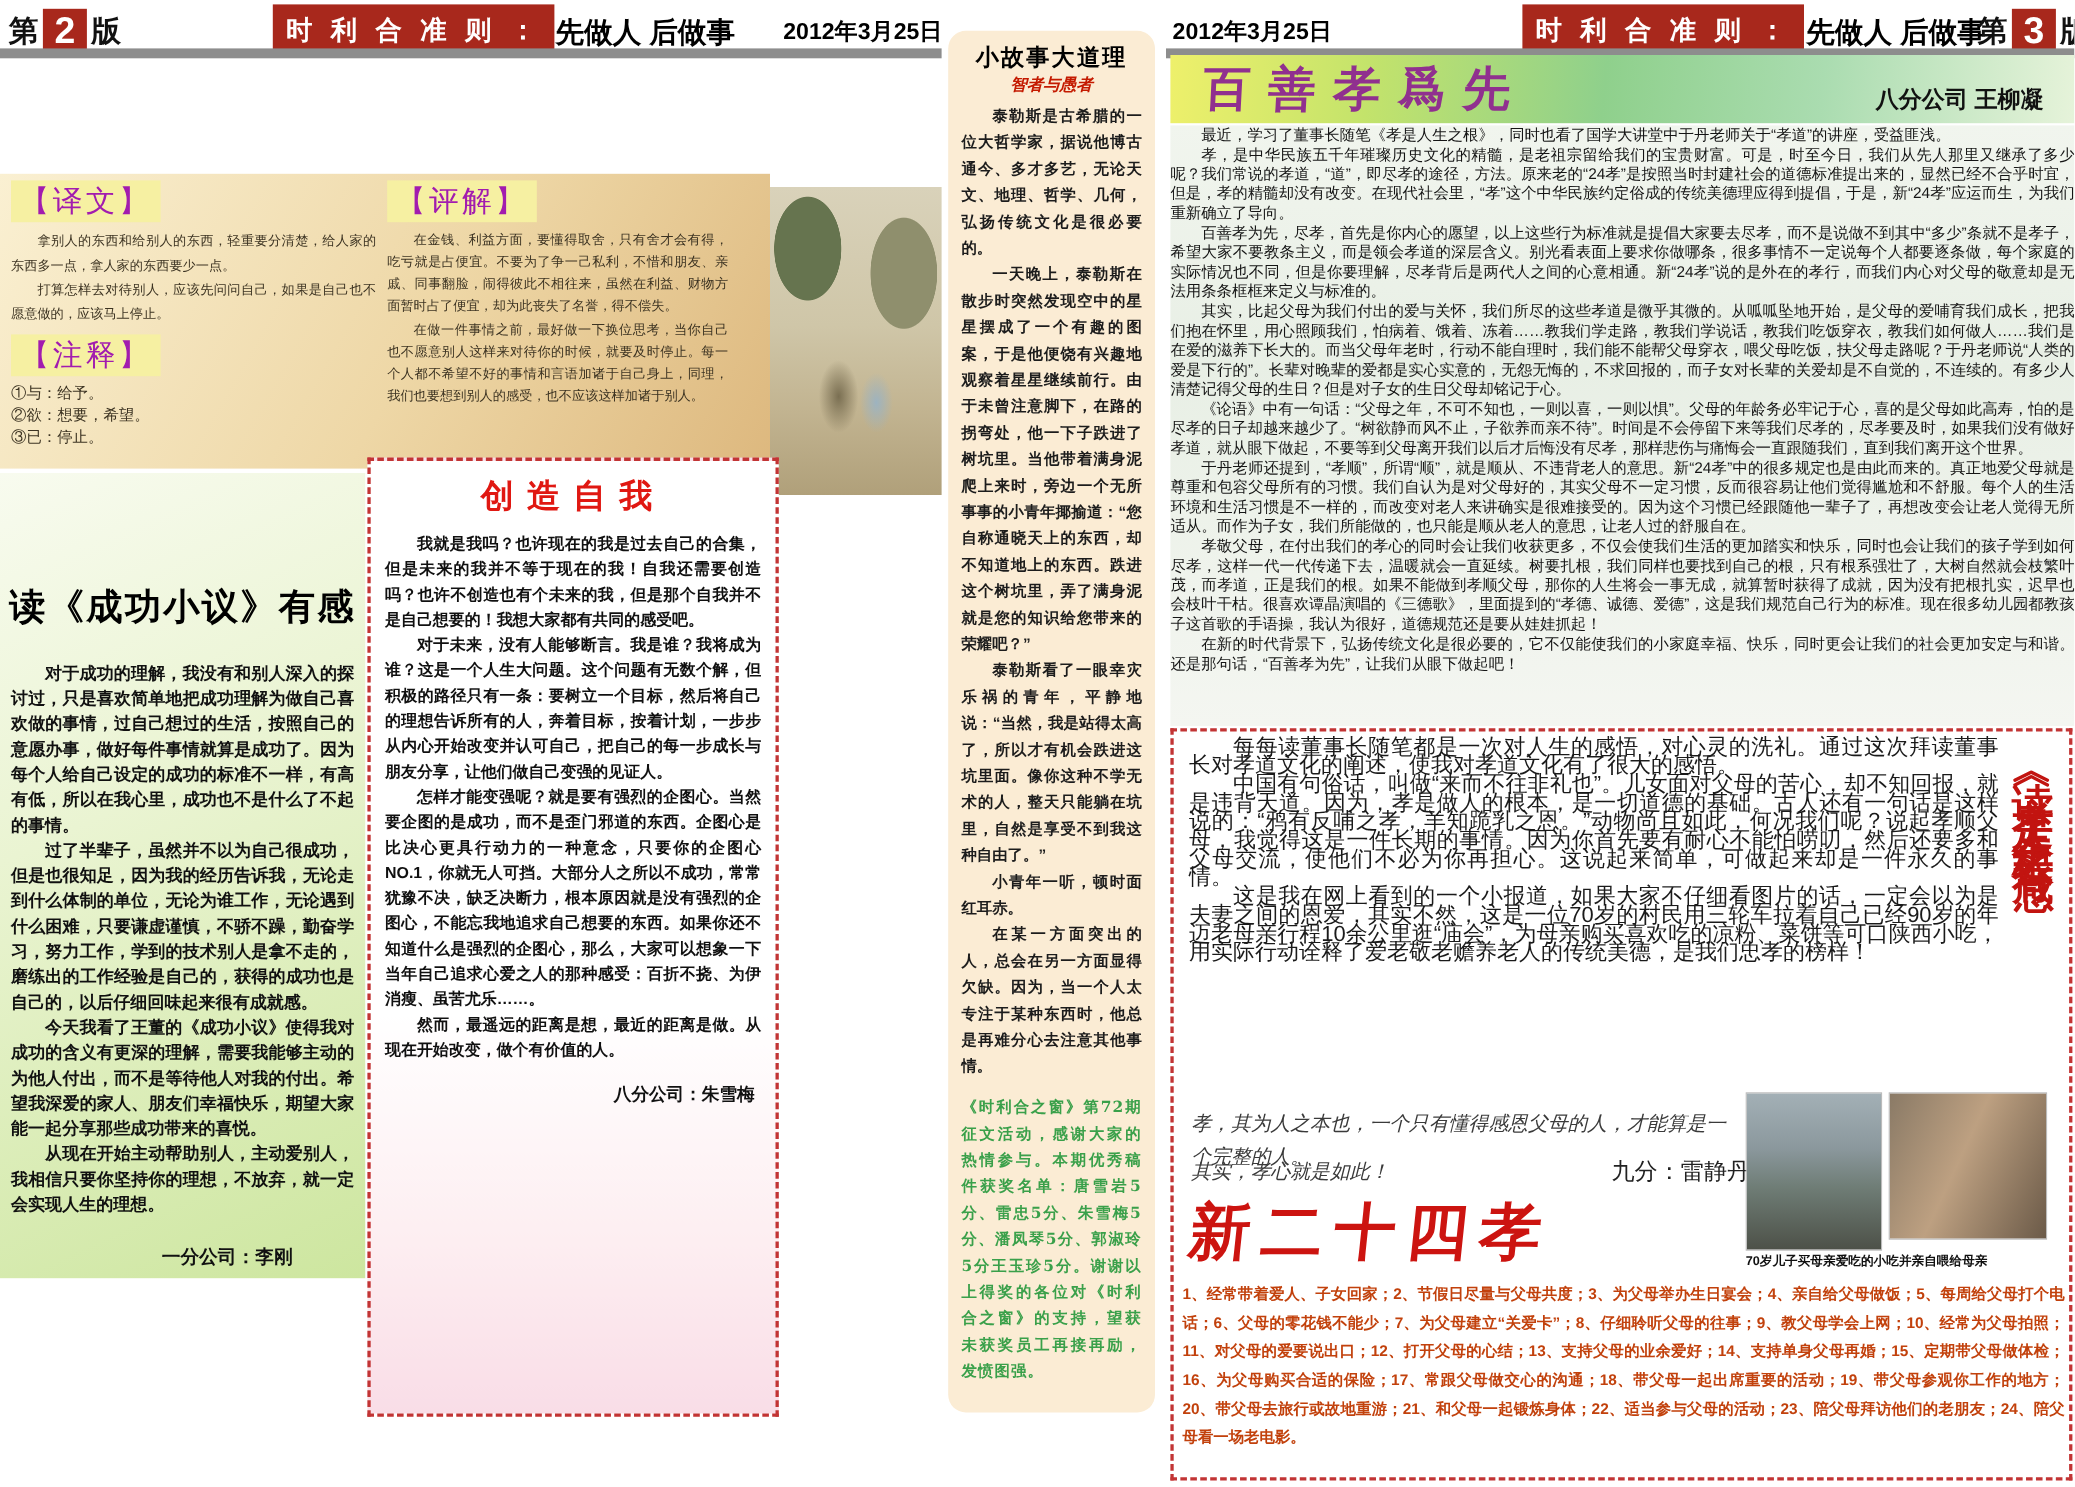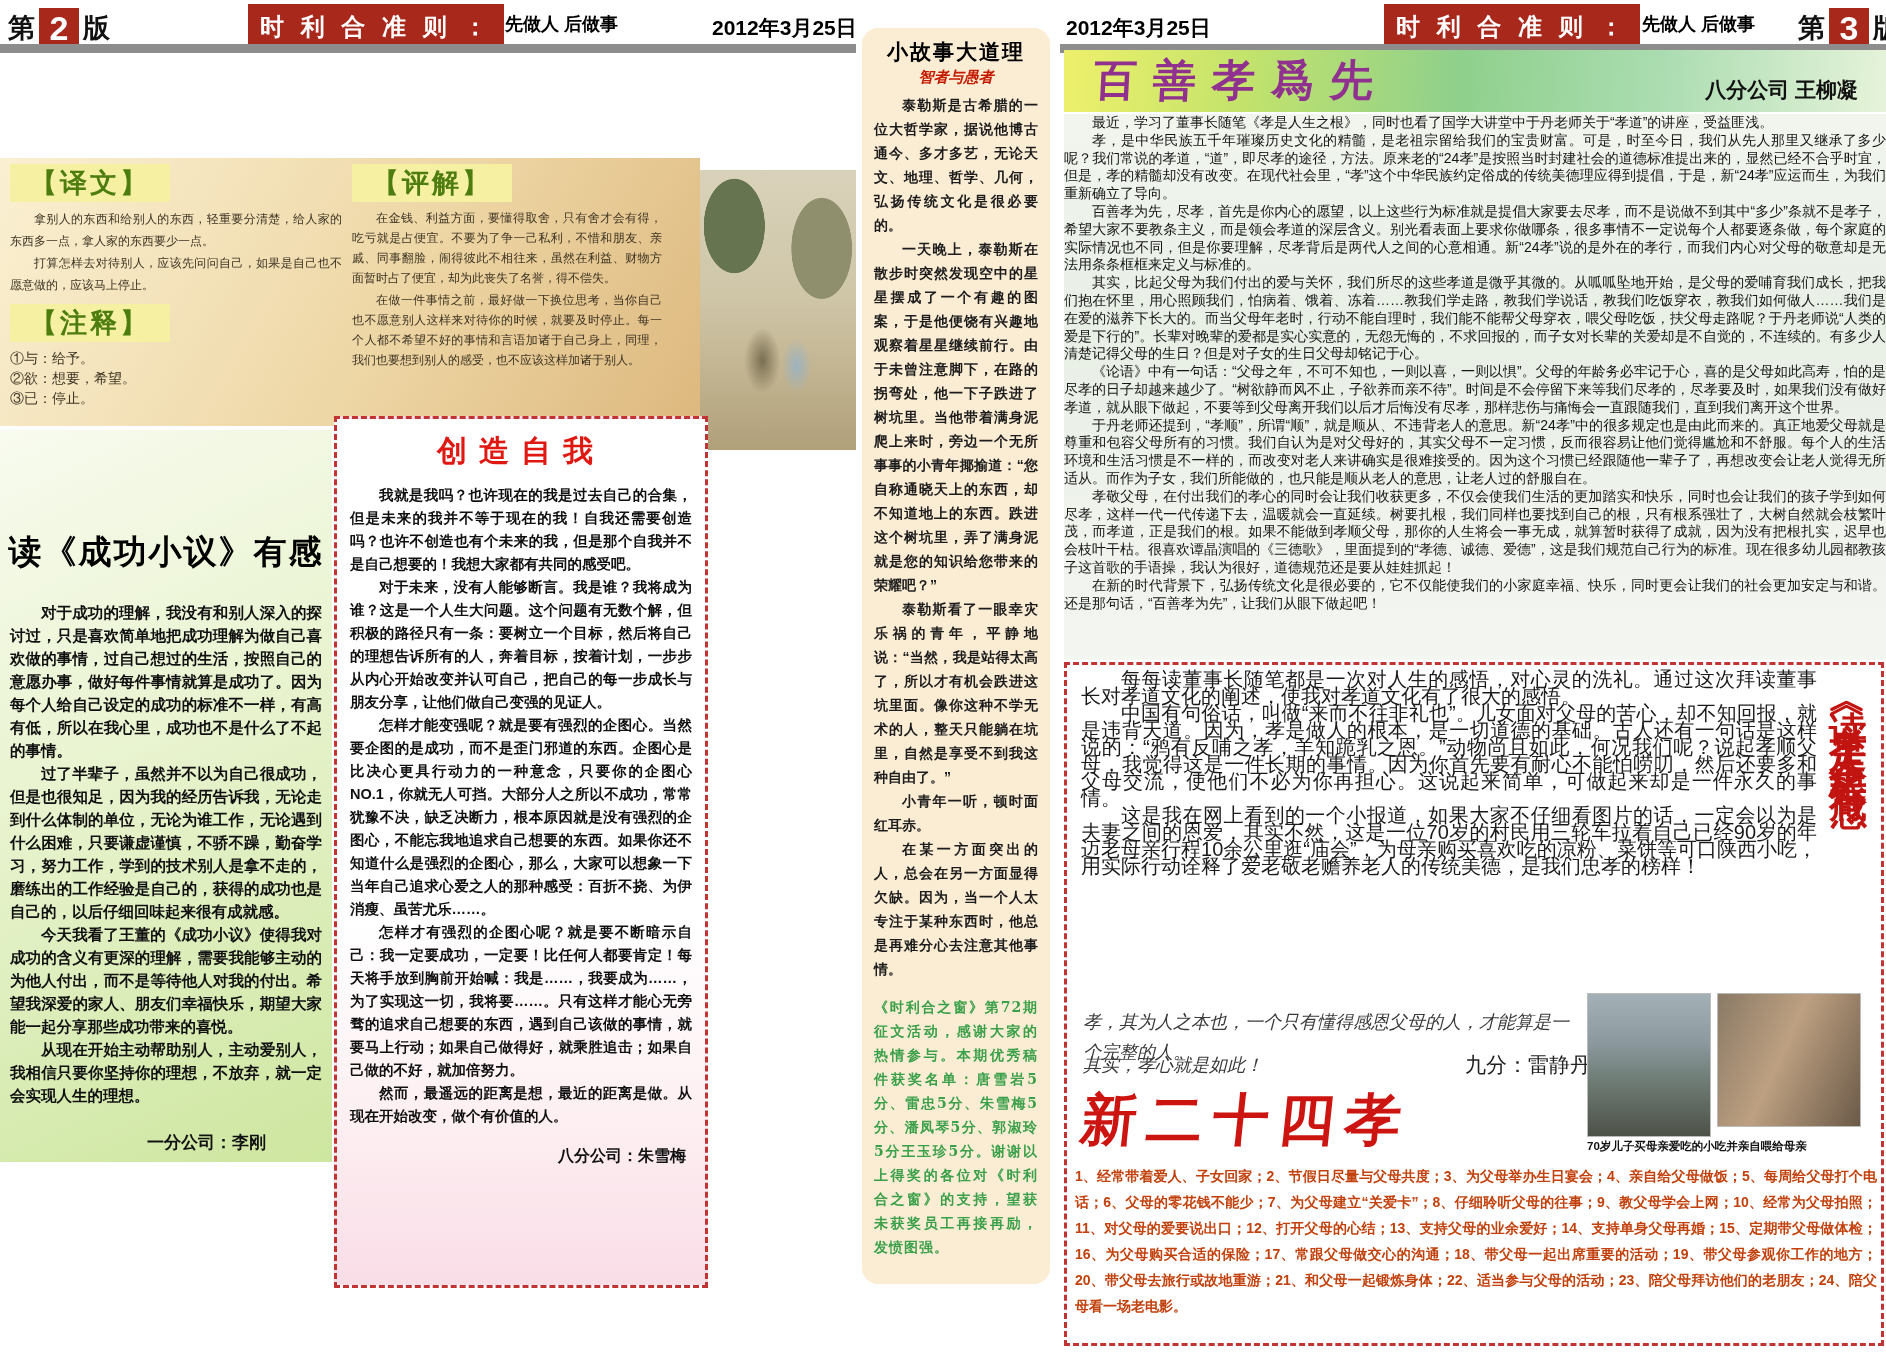--- a/index.html
+++ b/index.html
@@ -6,37 +6,37 @@
   #sheet { position:relative; width:1886px; height:1352px; background:#ffffff; overflow:hidden;
            font-family:"Liberation Sans","DejaVu Sans",sans-serif; color:#111; }
   .abs { position:absolute; }
 
   
   .pgnum { display:flex; align-items:center; gap:4px; font-weight:bold; font-size:27px; }
   .numbox { display:inline-block; width:40px; height:40px; background:#a8281c; color:#fff;
             font-size:34px; font-weight:bold; text-align:center; line-height:40px; }
   .mottobox { background:#a8281c; color:#fff; font-size:24px; font-weight:bold;
               padding:7px 12px; letter-spacing:5px; white-space:nowrap; }
-  .mottotext { font-size:18px; font-weight:bold; color:#000; white-space:nowrap; }
+  .mottotext { font-size:26px; font-weight:bold; color:#000; white-space:nowrap; }
   .datetext { font-size:21px; font-weight:bold; color:#000; white-space:nowrap; }
   .grayrule { height:9px; background:#8d8d8d; }
 
   
   #masthead { left:24px; top:56px; width:832px; height:102px; overflow:hidden;
     background:linear-gradient(100deg,#bcd8d4 0%,#bcd8d4 6%,#dfc49a 6%,#e9d6b2 26%,#d7b185 46%,#ecdec4 60%,#dcc39c 78%,#c89f74 100%); }
   #masthead-title { position:absolute; left:10px; top:2px; font-size:80px; font-weight:900;
     letter-spacing:2px; color:#000; text-shadow:3px 3px 0 #fff,-3px -3px 0 #fff,3px -3px 0 #fff,-3px 3px 0 #fff; }
   .verse { position:absolute; left:248px; font-size:39px; font-weight:900; color:#000; white-space:nowrap;
     letter-spacing:3px; text-shadow:2px 2px 0 #fff,-2px -2px 0 #fff,2px -2px 0 #fff,-2px 2px 0 #fff; }
 
   
   #panel { left:0; top:158px; width:700px; height:268px; overflow:visible;
     background:linear-gradient(120deg,#faf0d2 0%,#eed7a6 55%,#ddb87e 100%); }
   .sec-title { display:inline-block; background:#f6f0a2; font-family:"DejaVu Serif","Liberation Serif",serif;
-    font-weight:bold; font-size:27px; padding:1px 20px; letter-spacing:3px; color:#4d7c0f; }
+    font-weight:normal; font-size:27px; padding:1px 8px; letter-spacing:3px; color:#a21caf; }
   .panel-col { position:absolute; top:6px; }
   .panel-text { font-family:"DejaVu Serif","Liberation Serif",serif; font-size:12px; line-height:22px;
     color:#3c3322; text-align:justify; margin:6px 0 0 0; }
   .panel-text.indent { text-indent:2em; }
   .zhujie-item { font-family:"DejaVu Serif","Liberation Serif",serif; font-size:14px; line-height:20px; color:#3c3322; }
 
   
   #painting { left:700px; top:170px; width:156px; height:280px;
     background:
       radial-gradient(ellipse 55px 85px at 22% 20%, #66744f 0%, #66744f 55%, rgba(0,0,0,0) 56%),
@@ -153,21 +153,20 @@
       <p>从现在开始主动帮助别人，主动爱别人，我相信只要你坚持你的理想，不放弃，就一定会实现人生的理想。</p>
     </div>
     <div id="lart-byline">一分公司：李刚</div>
   </div>
 
   <div class="abs" id="cbox">
     <div id="cbox-title">创造自我</div>
     <p class="body">我就是我吗？也许现在的我是过去自己的合集，但是未来的我并不等于现在的我！自我还需要创造吗？也许不创造也有个未来的我，但是那个自我并不是自己想要的！我想大家都有共同的感受吧。</p>
     <p class="body">对于未来，没有人能够断言。我是谁？我将成为谁？这是一个人生大问题。这个问题有无数个解，但积极的路径只有一条：要树立一个目标，然后将自己的理想告诉所有的人，奔着目标，按着计划，一步步从内心开始改变并认可自己，把自己的每一步成长与朋友分享，让他们做自己变强的见证人。</p>
     <p class="body">怎样才能变强呢？就是要有强烈的企图心。当然要企图的是成功，而不是歪门邪道的东西。企图心是比决心更具行动力的一种意念，只要你的企图心NO.1，你就无人可挡。大部分人之所以不成功，常常犹豫不决，缺乏决断力，根本原因就是没有强烈的企图心，不能忘我地追求自己想要的东西。如果你还不知道什么是强烈的企图心，那么，大家可以想象一下当年自己追求心爱之人的那种感受：百折不挠、为伊消瘦、虽苦尤乐……。</p>
-    <p class="body">怎样才有强烈的企图心呢？就是要不断暗示自己：我一定要成功，一定要！比任何人都要肯定！每天将手放到胸前开始喊：我是……，我要成为……，为了实现这一切，我将要……。只有这样才能心无旁骛的追求自己想要的东西，遇到自己该做的事情，就要马上行动；如果自己做得好，就乘胜追击；如果自己做的不好，就加倍努力。</p>
     <p class="body">然而，最遥远的距离是想，最近的距离是做。从现在开始改变，做个有价值的人。</p>
     <div id="cbox-byline">八分公司：朱雪梅</div>
   </div>
 
   <div class="abs" id="gutter">
     <div id="gutter-title">小故事大道理</div>
     <div id="gutter-sub">智者与愚者</div>
     <p class="story">泰勒斯是古希腊的一位大哲学家，据说他博古通今、多才多艺，无论天文、地理、哲学、几何，弘扬传统文化是很必要的。</p>
     <p class="story">一天晚上，泰勒斯在散步时突然发现空中的星星摆成了一个有趣的图案，于是他便饶有兴趣地观察着星星继续前行。由于未曾注意脚下，在路的拐弯处，他一下子跌进了树坑里。当他带着满身泥爬上来时，旁边一个无所事事的小青年揶揄道：“您自称通晓天上的东西，却不知道地上的东西。跌进这个树坑里，弄了满身泥就是您的知识给您带来的荣耀吧？”</p>
     <p class="story">泰勒斯看了一眼幸灾乐祸的青年，平静地说：“当然，我是站得太高了，所以才有机会跌进这坑里面。像你这种不学无术的人，整天只能躺在坑里，自然是享受不到我这种自由了。”</p>

